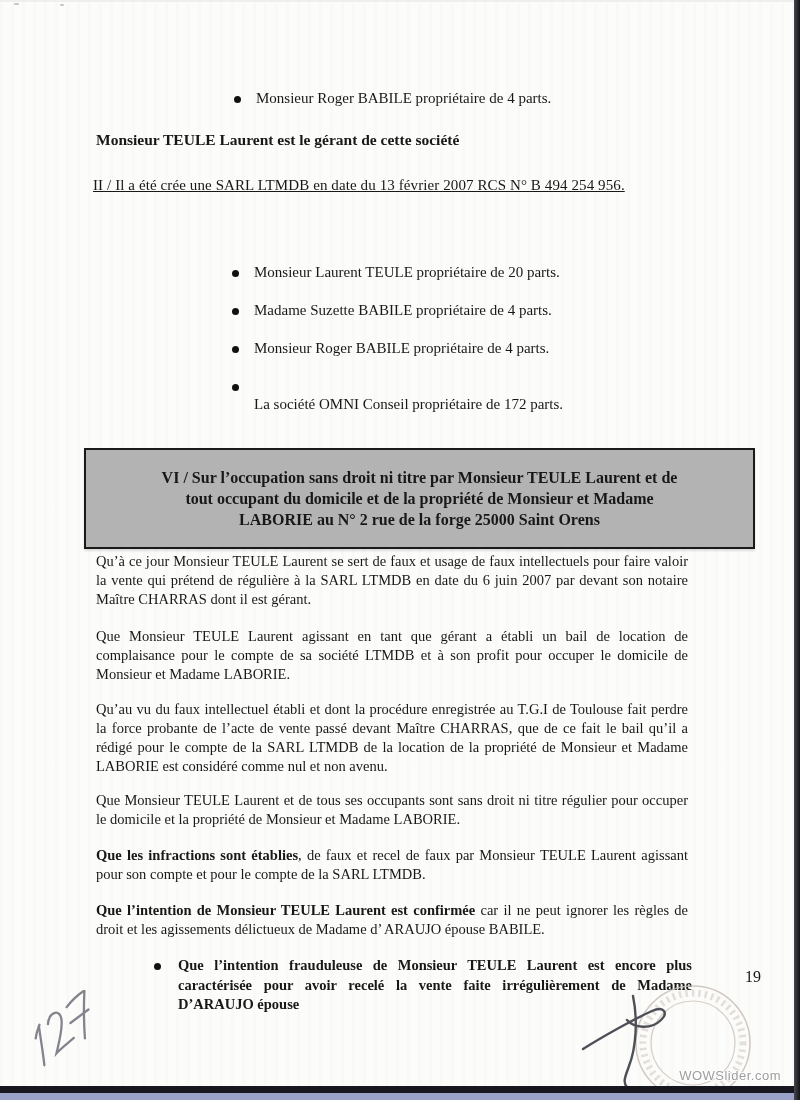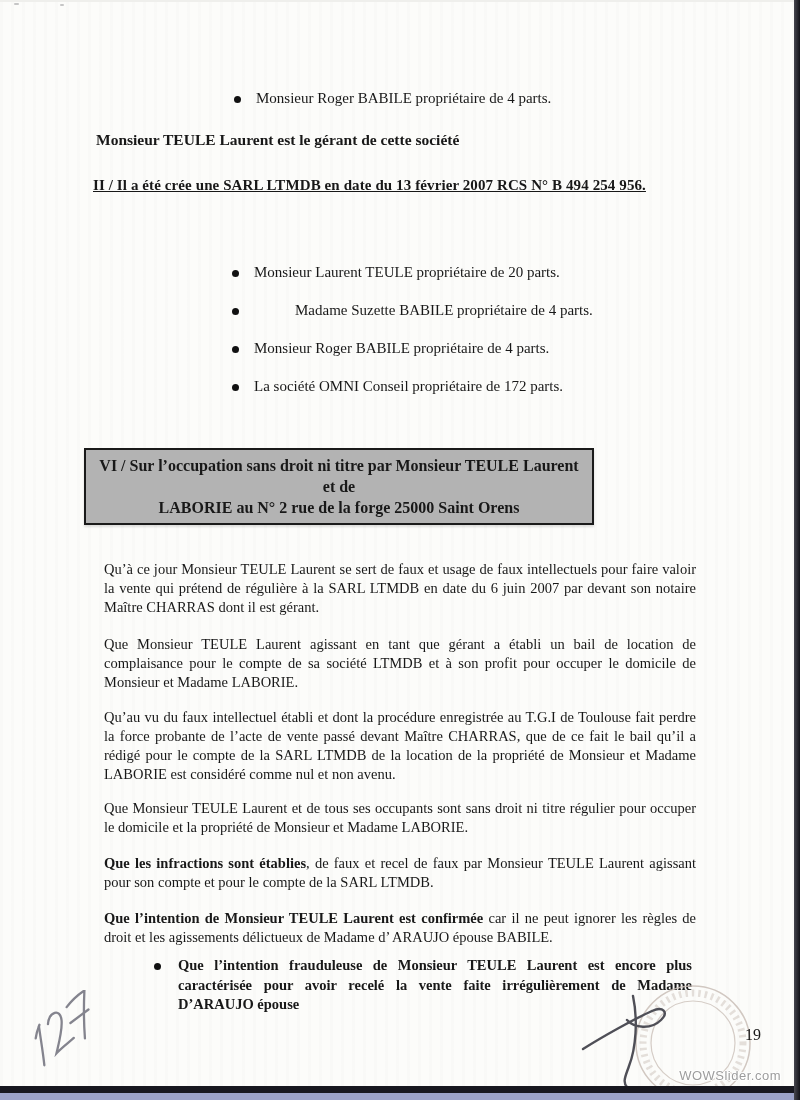--- a/index.html
+++ b/index.html
@@ -25,51 +25,51 @@
 
   .li-dot{
     position:absolute;width:7px;height:7px;border-radius:50%;
     background:#111;z-index:2;
   }
 
   .intro-bullet{top:90px;left:256px;font-size:15px;}
   .manager1{top:131px;font-size:15.5px;font-weight:bold;}
 
   .heading-ii{
-    top:177px;left:93px;font-size:15px;font-weight:bold;
+    top:177px;left:93px;font-size:15px;font-weight:normal;
     white-space:nowrap;text-decoration:underline;letter-spacing:.1px;
   }
 
   .les-associes{top:228px;font-size:15.5px;font-weight:bold;text-decoration:underline;}
 
   .assoc{left:254px;font-size:15px;text-align:center;}
   .manager2{top:412px;font-size:15.5px;font-weight:bold;margin-top:32px;}
 
   .vi-box{
-    top:448px;left:84px;width:510px;box-sizing:border-box;
+    top:448px;left:84px;width:671px;box-sizing:border-box;
     background:var(--c-header-box-bg,#b3b3b3);
     border:2px solid var(--c-header-box-border,#1a1a1a);
-    padding:5px 10px;text-align:center;
+    padding:17px 10px;text-align:center;
     font-size:16px;line-height:21px;font-weight:bold;
     box-shadow:0 2px 2px rgba(0,0,0,.12);
   }
 
   .para{
     left:96px;width:592px;text-align:justify;
-    font-size:14.5px;line-height:19px;margin:8px;
+    font-size:14.5px;line-height:19px;margin:0;
   }
   .p1{top:552px;} .p2{top:627px;} .p3{top:700px;}
   .p4{top:791px;} .p5{top:846px;} .p6{top:901px;}
 
   .final-bullet-text{
     top:956px;left:178px;width:514px;text-align:justify;
     font-size:14.5px;line-height:19.5px;font-weight:bold;
   }
 
-  .page-number{top:1026px;left:745px;font-size:16px;z-index:3;}
+  .page-number{top:968px;left:745px;font-size:16px;z-index:3;}
 
   .bottom-art{position:absolute;left:560px;top:960px;z-index:2;}
   .note-art{position:absolute;left:14px;top:990px;z-index:2;}
 
   .bar-black{position:absolute;left:0;top:1086px;width:800px;height:7px;z-index:5;
     background:var(--c-frame-black,#17171f);}
   .bar-lavender{position:absolute;left:0;top:1093px;width:800px;height:7px;z-index:5;
     background:var(--c-frame-lavender,#9ba2c8);}
   .edge-right{position:absolute;top:0;right:0;width:6px;height:1100px;z-index:6;
     background:linear-gradient(to right,#46464e,#121218);}
@@ -97,32 +97,33 @@
 
   <div class="abs centered manager1">Monsieur TEULE Laurent est le gérant de cette société</div>
 
   <div class="abs heading-ii">II / Il a été crée  une SARL LTMDB en date du 13 février 2007 RCS N° B 494 254 956.</div>
 
 
   <span class="li-dot" style="left:232px;top:270px;"></span>
   <div class="abs assoc" style="top:264px;">Monsieur Laurent TEULE propriétaire de 20 parts.</div>
 
   <span class="li-dot" style="left:232px;top:308px;"></span>
-  <div class="abs assoc" style="top:302px;margin-left:41px;">Madame Suzette BABILE propriétaire de 4 parts.</div>
+  <div class="abs assoc" style="top:302px;">Madame Suzette BABILE propriétaire de 4 parts.</div>
 
   <span class="li-dot" style="left:232px;top:346px;"></span>
   <div class="abs assoc" style="top:340px;">Monsieur Roger BABILE propriétaire de 4 parts.</div>
 
   <span class="li-dot" style="left:232px;top:384px;"></span>
-  <div class="abs assoc" style="top:378px;">La société OMNI Conseil propriétaire de 172 parts.</div>
+  <div class="abs assoc" style="top:396px;">La société OMNI Conseil propriétaire de 172 parts.</div>
 
   <div class="abs centered manager2">Monsieur TEULE Laurent est le gérant de cette société.</div>
 
   <div class="abs vi-box">
     <div>VI / Sur l’occupation sans droit ni titre par Monsieur TEULE Laurent et de</div>
+    <div>tout occupant du domicile et de la propriété de Monsieur et Madame</div>
     <div>LABORIE au N° 2 rue de la forge 25000 Saint Orens</div>
   </div>
 
   <p class="abs para p1"><b></b><span>Qu’à ce jour Monsieur TEULE Laurent se sert de faux et usage de faux intellectuels pour faire valoir la vente qui prétend de régulière à la SARL LTMDB en date du 6 juin 2007 par devant son notaire Maître CHARRAS dont il est gérant.</span></p>
 
   <p class="abs para p2"><b></b><span>Que Monsieur TEULE Laurent agissant en tant que gérant a établi un bail de location de complaisance pour le compte de sa société LTMDB et à son profit pour occuper le domicile de Monsieur et Madame LABORIE.</span></p>
 
   <p class="abs para p3"><b></b><span>Qu’au vu du faux intellectuel établi et dont la procédure enregistrée au T.G.I de Toulouse fait perdre la force probante de l’acte de vente passé devant Maître CHARRAS, que de ce fait le bail qu’il a rédigé pour le compte de la SARL LTMDB de la location de la propriété de Monsieur et Madame LABORIE est considéré comme nul et non avenu.</span></p>
 
   <p class="abs para p4"><b></b><span>Que Monsieur TEULE Laurent et de tous ses occupants sont sans droit ni titre régulier pour occuper le domicile et la propriété de Monsieur et Madame LABORIE.</span></p>

